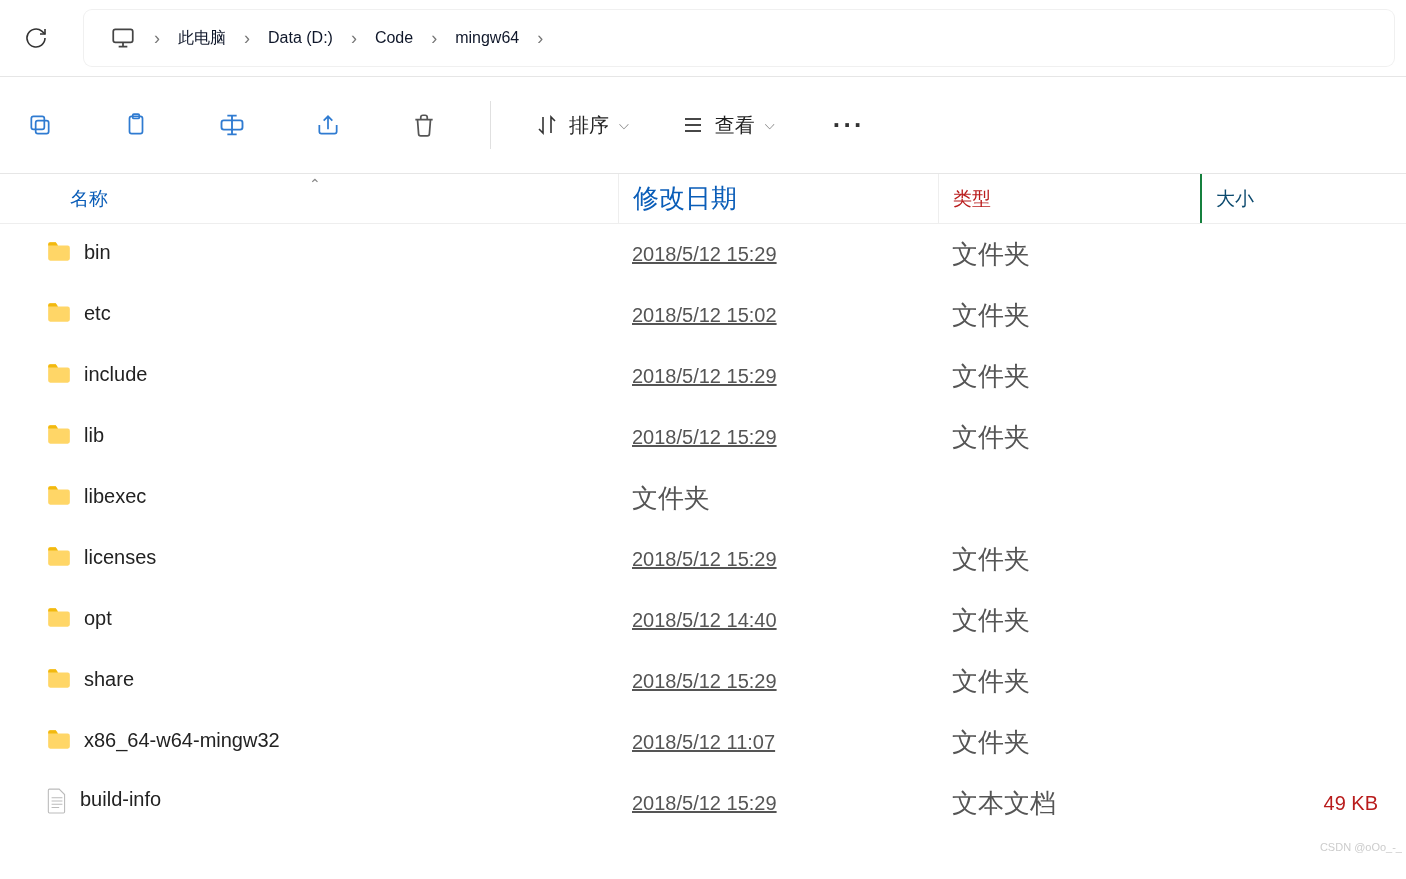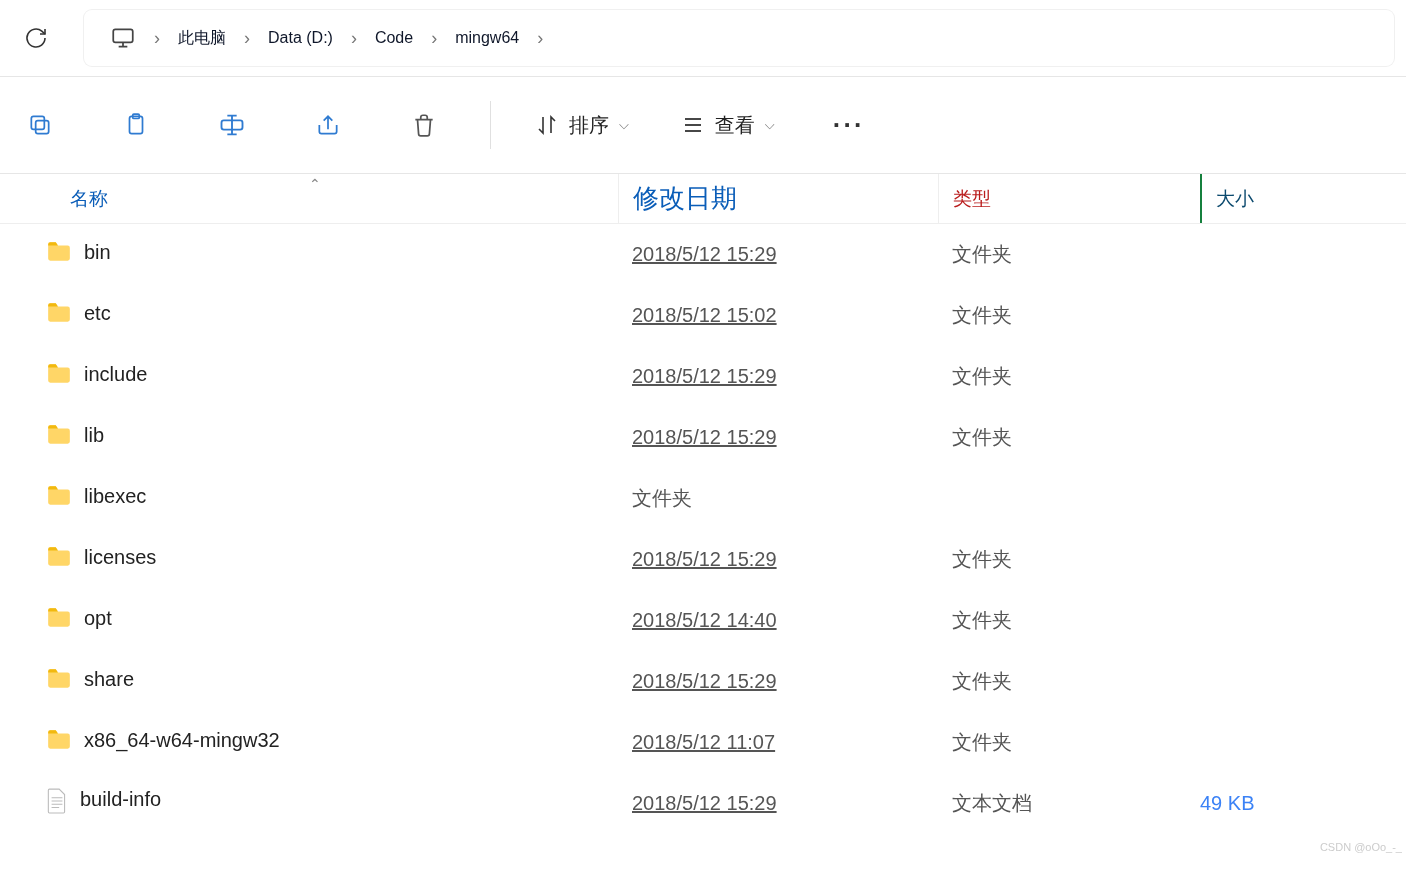--- a/index.html
+++ b/index.html
@@ -17,22 +17,22 @@
     .headers { display: flex; align-items: center; height: 50px; border-bottom: 1px solid #eee; padding-left: 0; }
     .col-name { width: 618px; padding-left: 70px; color: #0a5db8; font-size: 19px; display: flex; align-items: center; position: relative; font-family: Liberation Serif, serif; }
     .sort-ind { position: absolute; left: 50%; top: -10px; color: #888; font-size: 14px; }
     .col-date { width: 320px; color: #0a5db8; font-size: 26px; border-left: 1px solid #eee; padding-left: 14px; height: 100%; display: flex; align-items: center; }
     .col-type { width: 262px; color: #b91c1c; font-size: 19px; border-left: 1px solid #eee; padding-left: 14px; height: 100%; display: flex; align-items: center; }
     .col-size { flex: 1; color: #0c4a6e; font-size: 19px; border-left: 2px solid #15803d; padding-left: 14px; height: 100%; display: flex; align-items: center; }
     .rows { }
     .row { display: flex; align-items: center; height: 61px; cursor: pointer; }
     .c-name { width: 618px; padding-left: 46px; display: flex; align-items: flex-start; gap: 12px; font-size: 20px; color: #222; }
     .c-date { width: 320px; padding-left: 14px; font-size: 20px; color: #555; text-decoration: underline; }
-    .c-type { width: 262px; padding-left: 14px; font-size: 20px; color: #555; }
-    .c-size { flex: 1; padding-right: 28px; font-size: 20px; color: #3b82f6; text-align: left; }
+    .c-type { width: 262px; padding-left: 14px; font-size: 26px; color: #555; }
+    .c-size { flex: 1; padding-right: 28px; font-size: 20px; color: #b91c1c; text-align: right; }
     .folder-icon { width: 26px; height: 22px; }
     .file-icon { width: 22px; height: 26px; }
     .watermark { position: fixed; right: 4px; bottom: 26px; font-size: 11px; color: #ccc; }
   </style>
 </head>
 <body>
 
 <div class="top-bar">
   <div class="refresh-btn">
     <svg width="24" height="24" viewBox="0 0 24 24" fill="none" stroke="#333" stroke-width="1.6">

